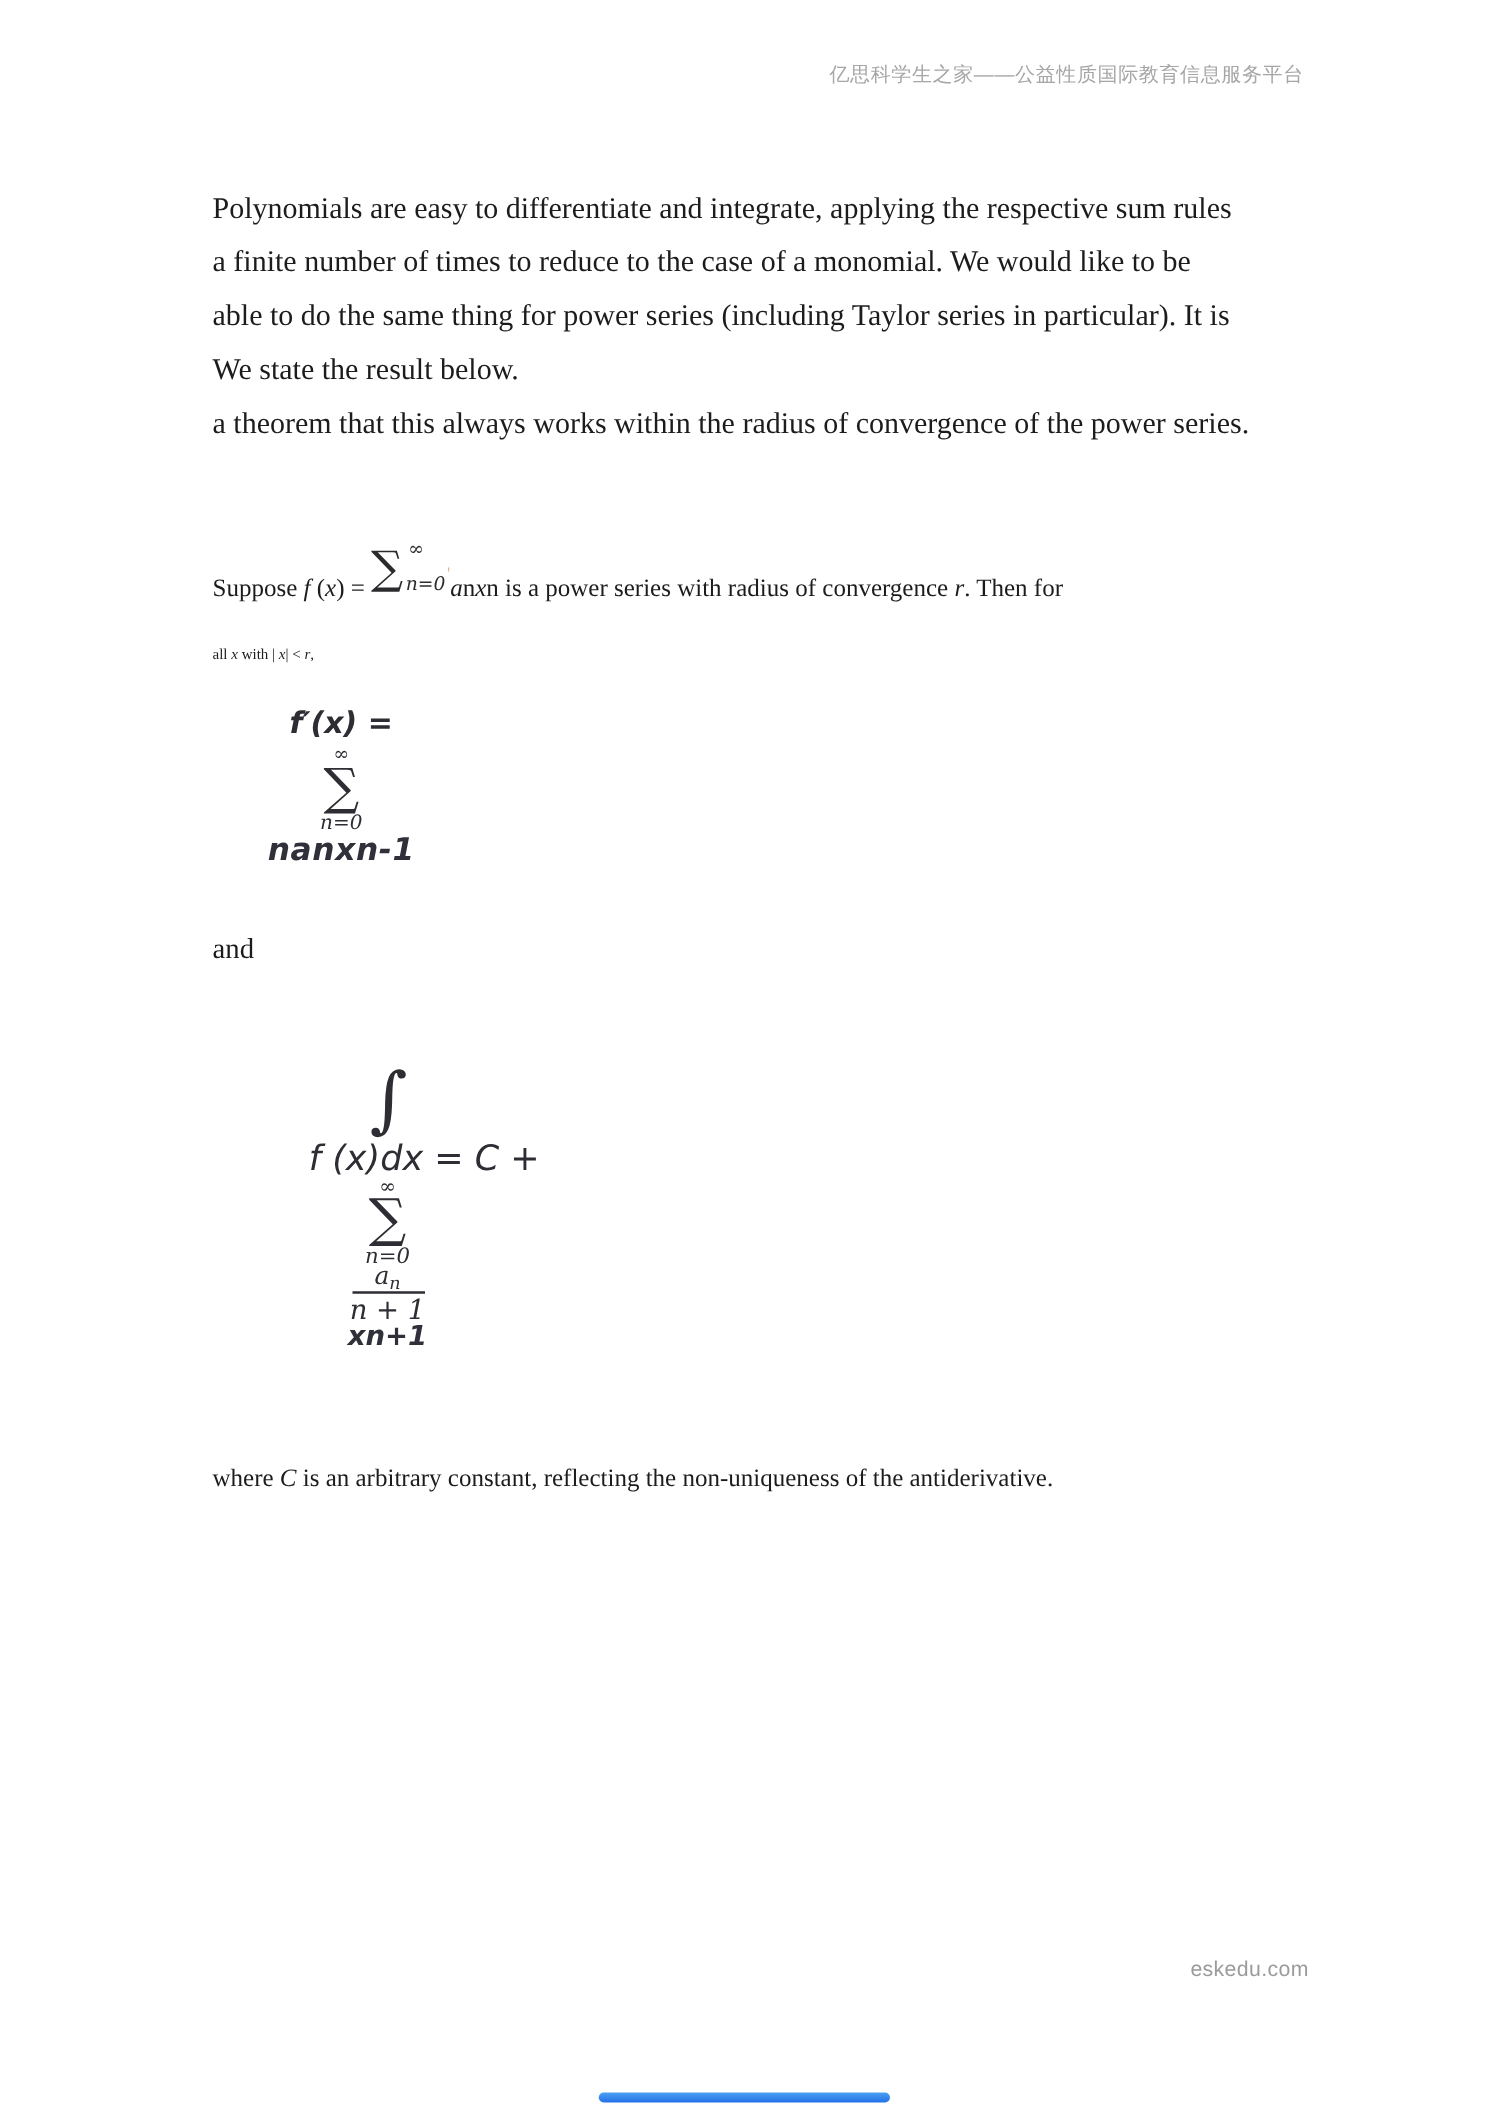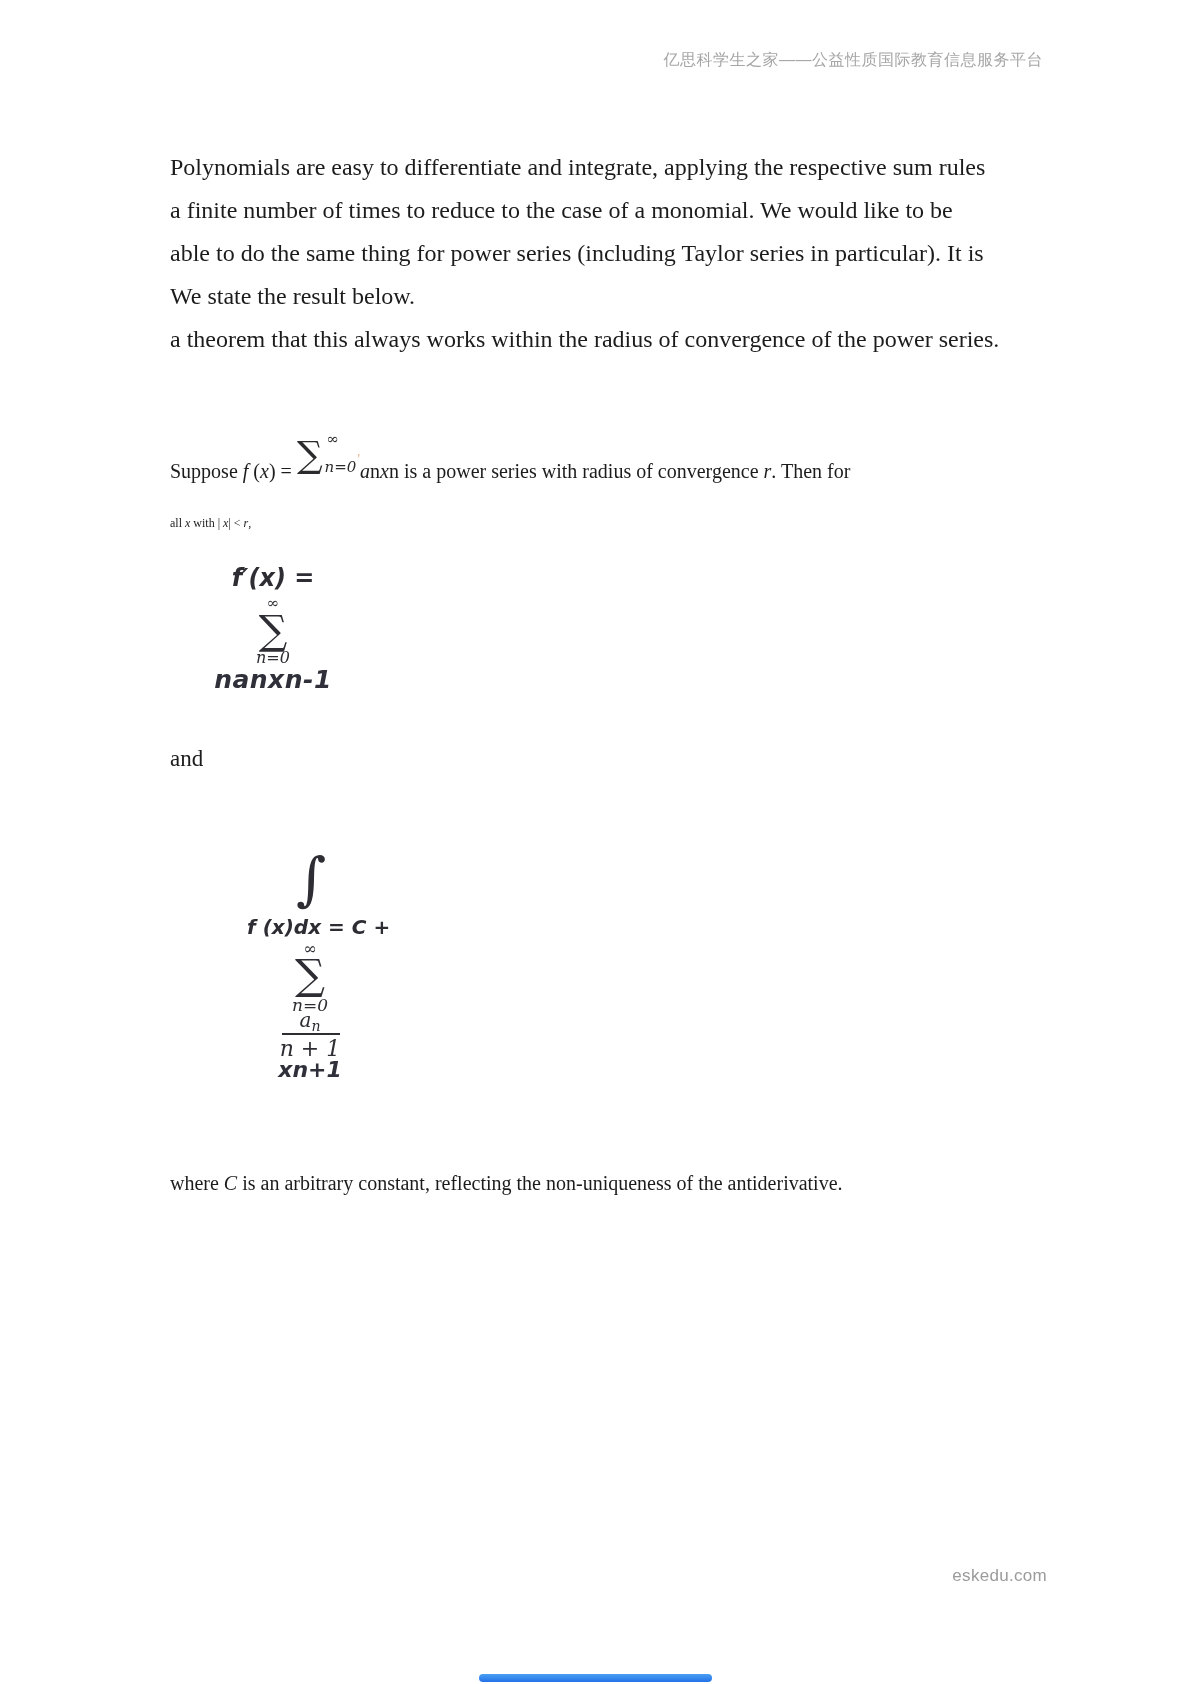--- a/index.html
+++ b/index.html
@@ -124,22 +124,22 @@
     font-size: 58px;
     line-height: 72px;
     font-weight: 500;
   }
   .f2-integrand {
     position: absolute;
     left: 247px;
     top: 912px;
     font-family: "DejaVu Sans", sans-serif;
     font-style: italic;
-    font-weight: 700;
-    font-size: 20px;
+    font-weight: 400;
+    font-size: 28px;
     line-height: 30px;
     white-space: pre;
   }
   .f2-row { position: absolute; left: 250px; width: 120px; text-align: center; }
   .f2-sup { top: 941px; font-family: "DejaVu Serif", serif; font-size: 16px; line-height: 16px; }
   .f2-sigma { top: 954px; font-family: "DejaVu Serif", serif; font-size: 42px; line-height: 42px; }
   .f2-sub { top: 997px; font-family: "DejaVu Serif", serif; font-style: italic; font-size: 17px; line-height: 17px; }
   .f2-num { top: 1009px; font-family: "DejaVu Serif", serif; font-style: italic; font-size: 20px; line-height: 22px; }
   .f2-num .sub-n { font-size: 14px; vertical-align: -4px; }
   .f2-bar { position: absolute; left: 282px; top: 1033px; width: 58px; height: 2px; background: #2d2d33; }

